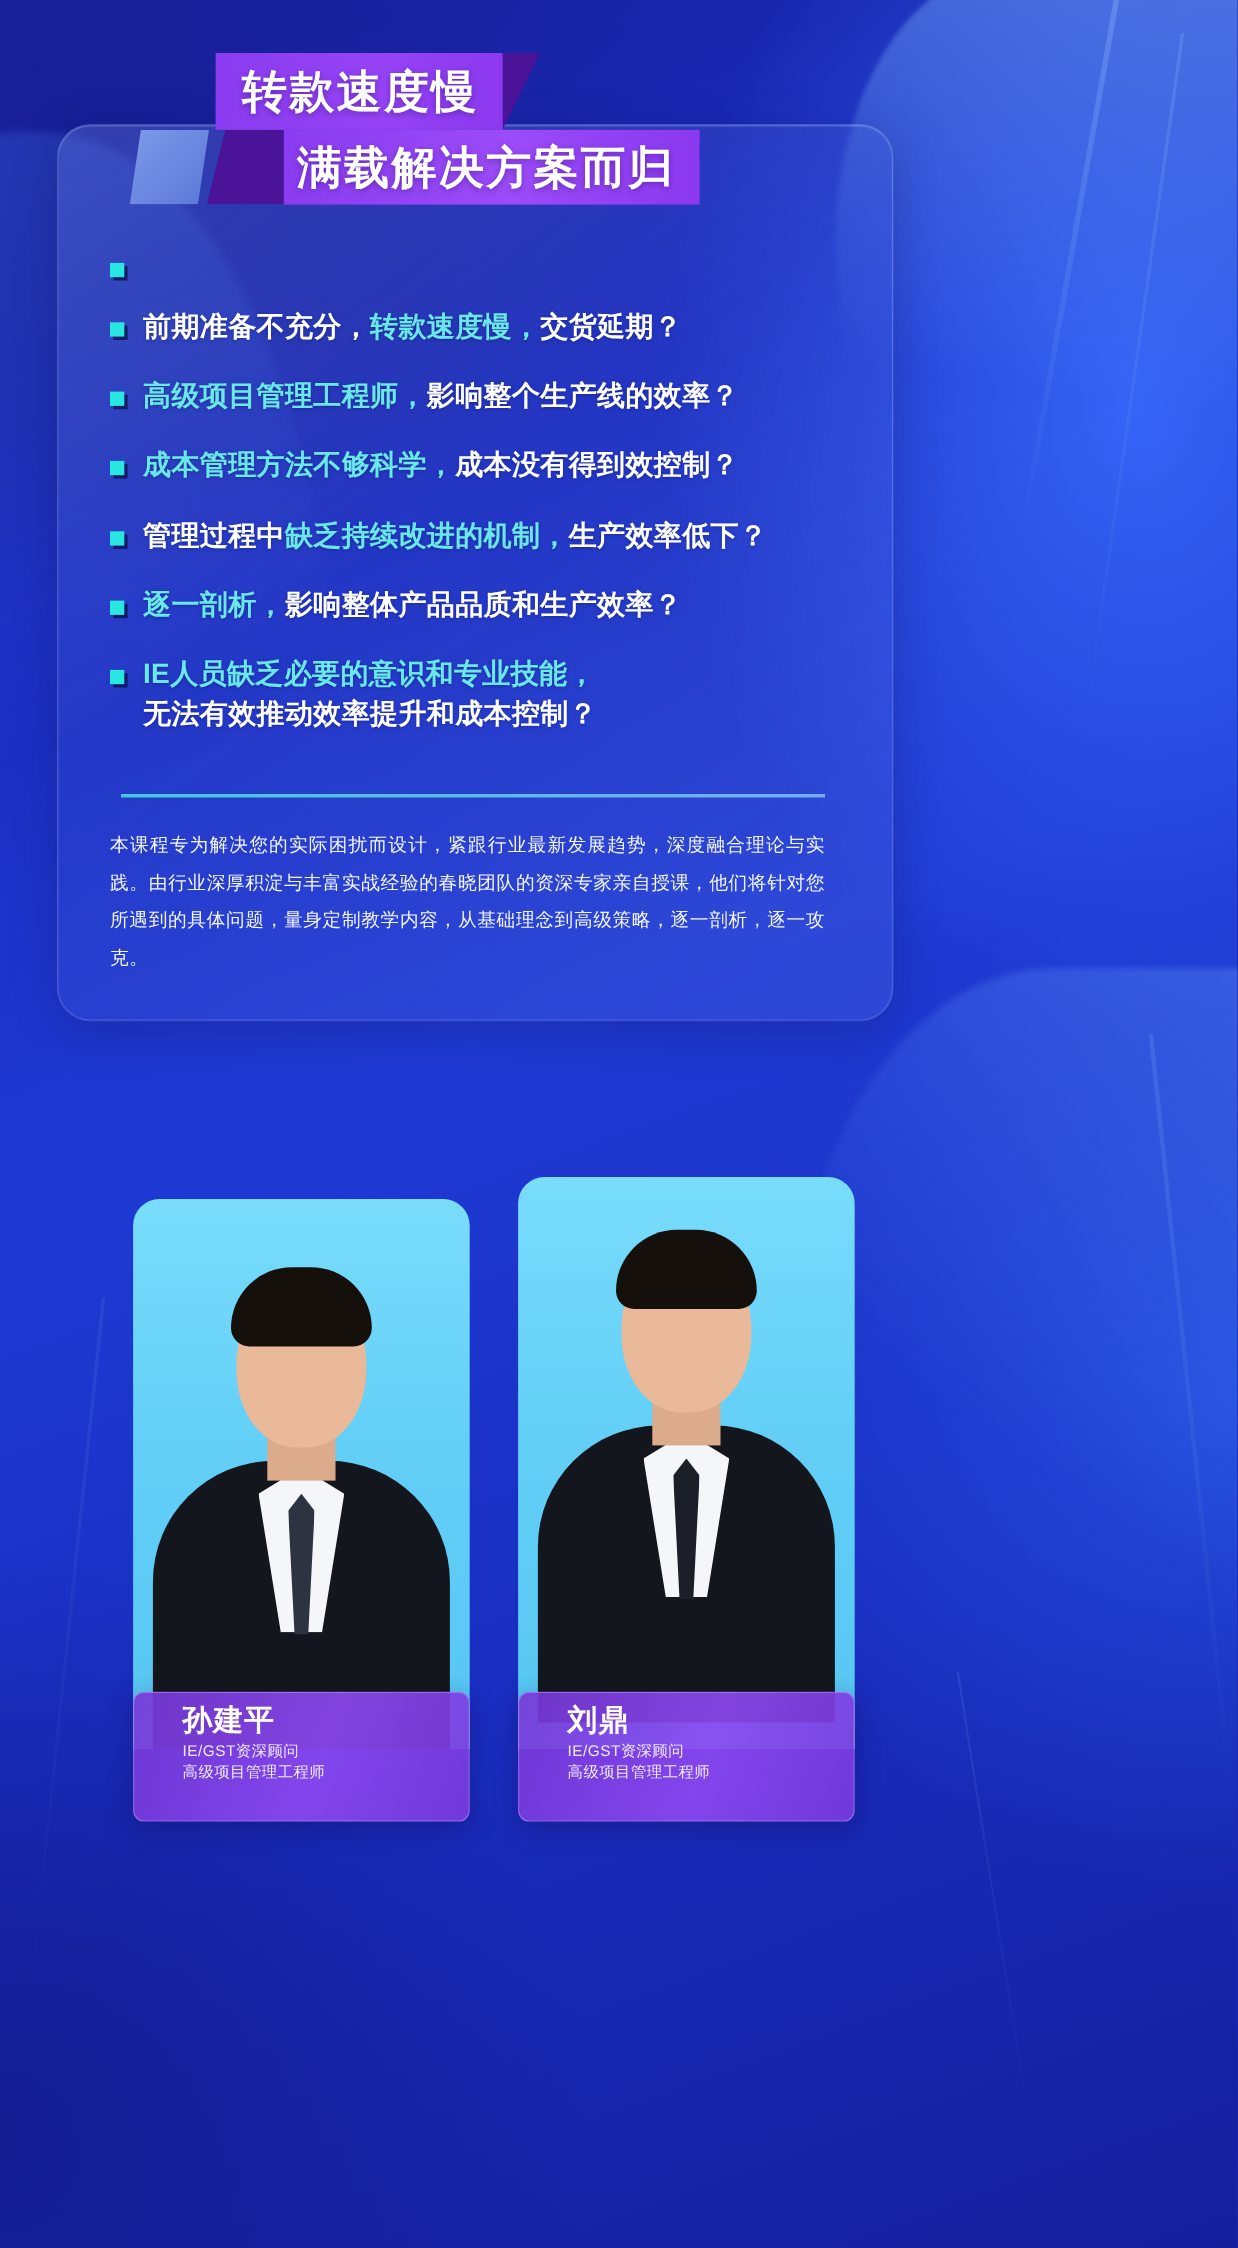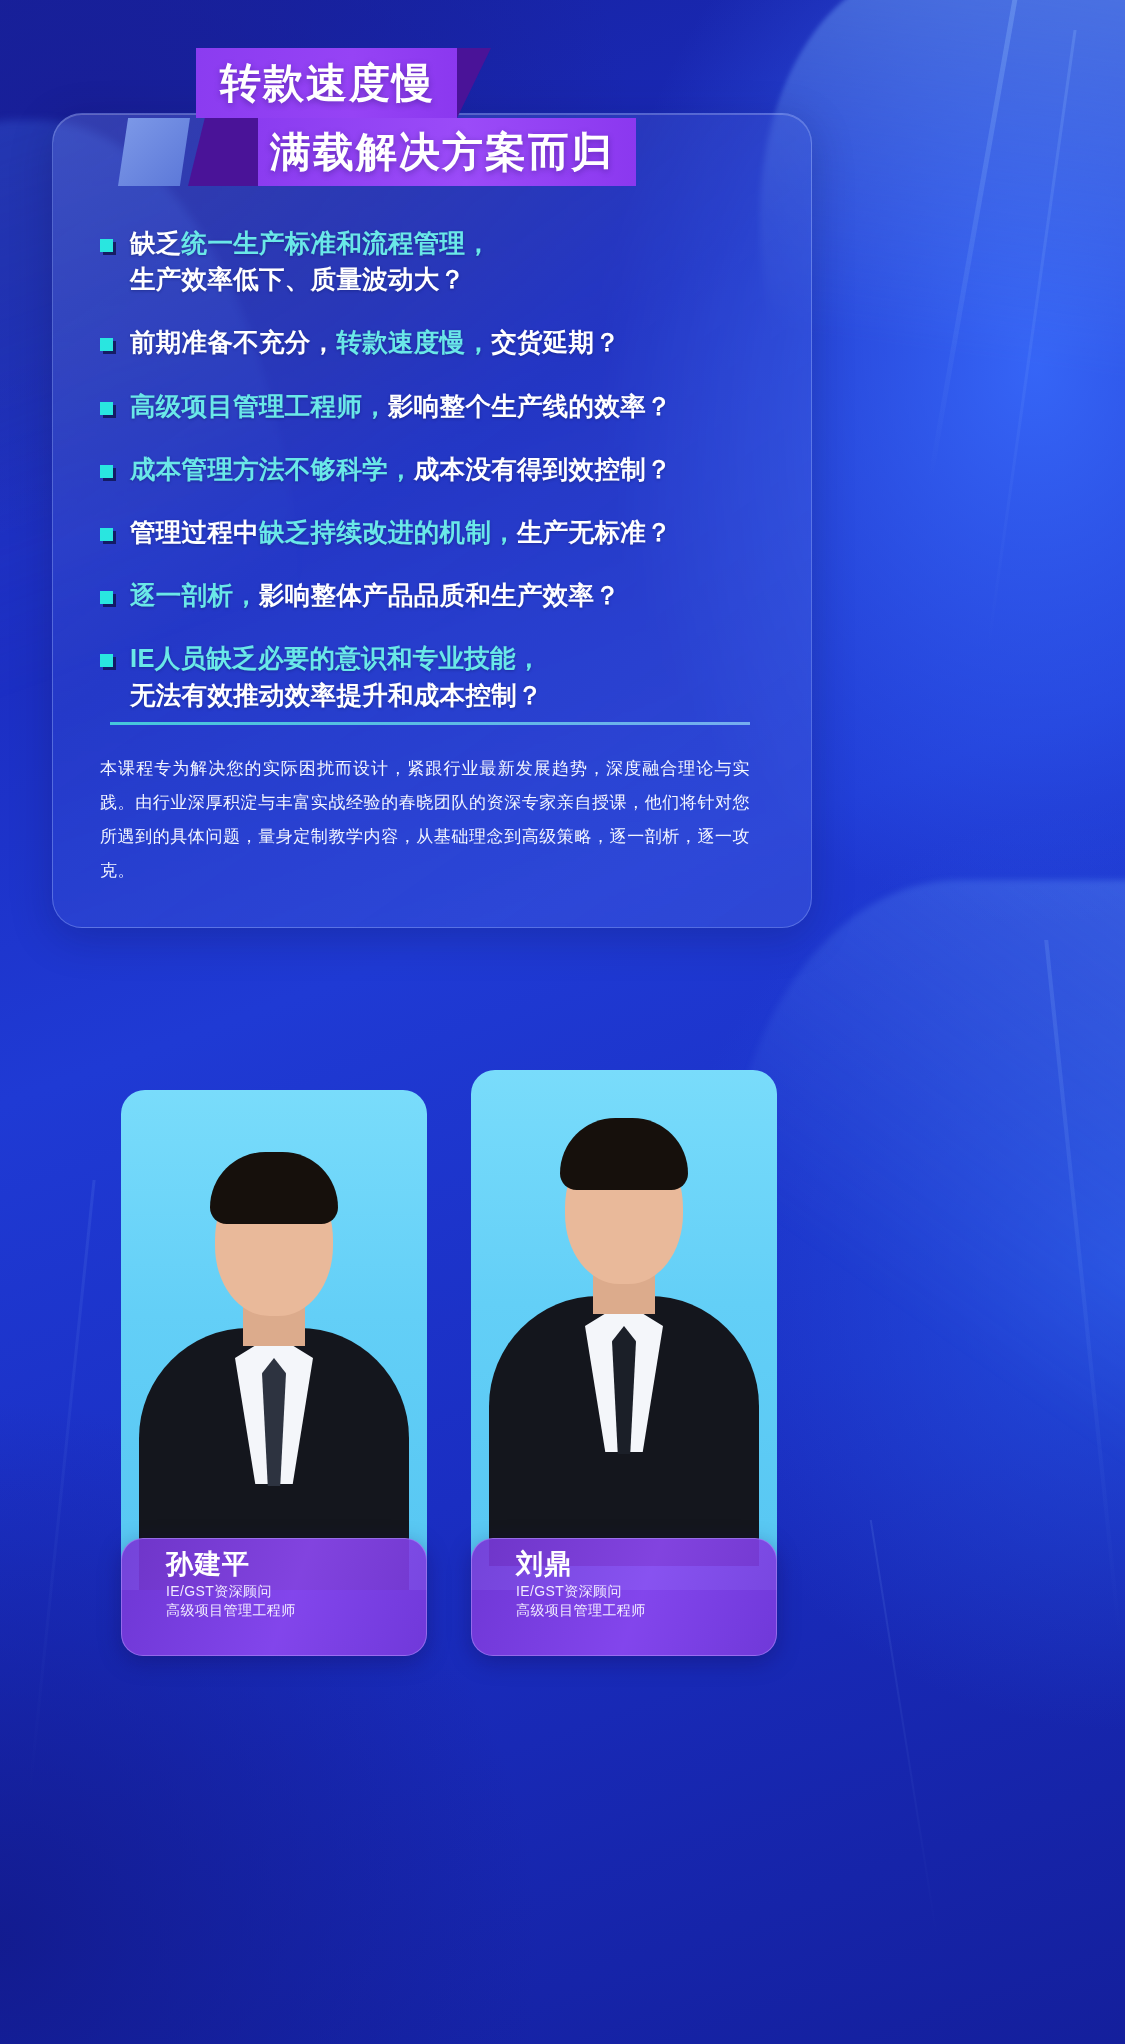--- a/index.html
+++ b/index.html
@@ -106,21 +106,21 @@
   .ph-shirt { position:absolute; left:50%; transform:translateX(-50%); width:78px; height:150px;
               background:#f4f6fa; clip-path:polygon(50% 0, 100% 16%, 74% 100%, 26% 100%, 0 16%); }
   .p1 .ph-shirt { top:244px; }
   .p2 .ph-shirt { top:232px; }
   .ph-tie { position:absolute; left:50%; transform:translateX(-50%); width:24px; height:128px;
             background:#2d3340; clip-path:polygon(50% 0, 100% 12%, 76% 100%, 24% 100%, 0 12%); }
   .p1 .ph-tie { top:268px; }
   .p2 .ph-tie { top:256px; background:#1b1f28; }
 
   .plate { position:absolute; left:0; width:306px; height:118px;
-           border-radius:22px;
+           border-radius:10px;
            background:linear-gradient(110deg, rgba(118,56,215,.92) 0%, rgba(140,72,240,.92) 55%, rgba(120,58,220,.92) 100%);
            border:1px solid rgba(190,165,255,.45);
            box-shadow:0 6px 22px rgba(20,10,80,.35);
            padding:9px 0 0 44px; }
   .p1 .plate { top:448px; }
   .p2 .plate { top:468px; }
   .pname { font-size:27px; font-weight:bold; color:#fff; letter-spacing:1px; line-height:1.25; }
   .prole { font-size:14px; color:#f0eaff; line-height:1.35; letter-spacing:.4px; }
 </style>
 </head>
@@ -143,37 +143,36 @@
   <div class="banner banner2">
     <span>满载解决方案而归</span>
   </div>
 </div>
 
 <div class="card"></div>
 
 <div class="bullets" id="bullets">
     <div class="bullet">
       <span class="sq"></span>
-      <div class="btext"><span>缺乏</span><span class="cy">统一生产标准和流程管理，</span><br><span>生产效率低下、质量波动大？</span></div>
     </div>
     <div class="bullet">
       <span class="sq"></span>
       <div class="btext"><span>前期准备不充分，</span><span class="cy">转款速度慢，</span><span>交货延期？</span></div>
     </div>
     <div class="bullet">
       <span class="sq"></span>
       <div class="btext"><span class="cy">高级项目管理工程师，</span><span>影响整个生产线的效率？</span></div>
     </div>
     <div class="bullet">
       <span class="sq"></span>
       <div class="btext"><span class="cy">成本管理方法不够科学，</span><span>成本没有得到效控制？</span></div>
     </div>
     <div class="bullet">
       <span class="sq"></span>
-      <div class="btext"><span>管理过程中</span><span class="cy">缺乏持续改进的机制，</span><span>生产无标准？</span></div>
+      <div class="btext"><span>管理过程中</span><span class="cy">缺乏持续改进的机制，</span><span>生产效率低下？</span></div>
     </div>
     <div class="bullet">
       <span class="sq"></span>
       <div class="btext"><span class="cy">逐一剖析，</span><span>影响整体产品品质和生产效率？</span></div>
     </div>
     <div class="bullet">
       <span class="sq"></span>
       <div class="btext"><span class="cy">IE人员缺乏必要的意识和专业技能，</span><br><span>无法有效推动效率提升和成本控制？</span></div>
     </div>
   </div>

